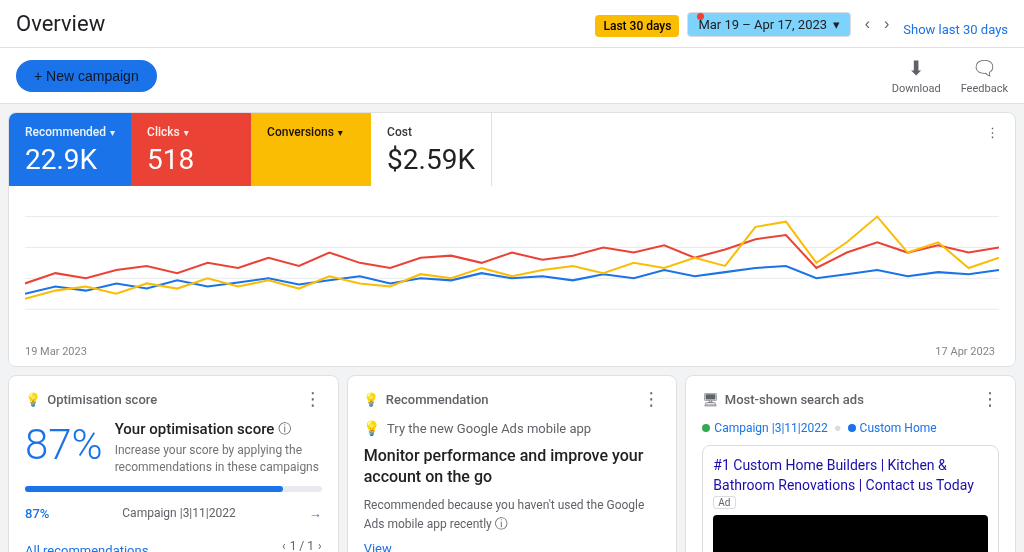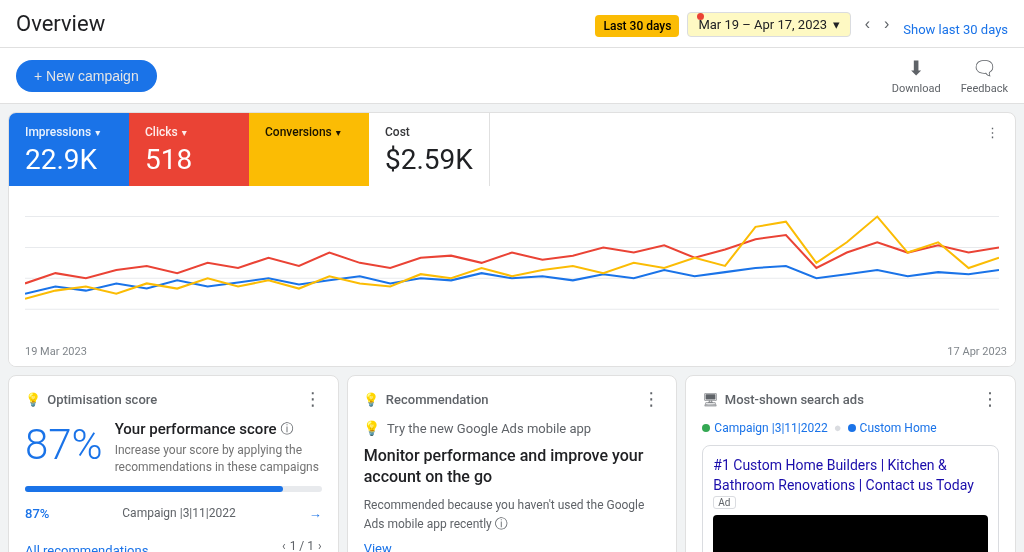--- a/index.html
+++ b/index.html
@@ -1,28 +1,28 @@
 <!DOCTYPE html>
 <html><head>
   <meta charset="utf-8">
   <style>
     * { box-sizing: border-box; margin: 0; padding: 0; }
     body { font-family: 'Roboto', Arial, sans-serif; font-size: 13px; background: #f1f3f4; color: #202124; overflow-x: hidden; }
     .page-title { font-size: 22px; font-weight: 400; color: #202124; margin-right: auto; }
     
     .date-bar { display: flex; align-items: flex-end; gap: 8px; }
     .last-30-badge { background: #fbbc04; color: #000; font-size: 12px; font-weight: 500; padding: 4px 8px; border-radius: 4px; }
-    .date-range-selector { display: flex; align-items: center; border: 1px solid #dadce0; border-radius: 4px; padding: 4px 10px; gap: 6px; cursor: pointer; background: #fef9c3; font-size: 13px; }
+    .date-range-selector { display: flex; align-items: center; border: 1px solid #dadce0; border-radius: 4px; padding: 4px 10px; gap: 6px; cursor: pointer; background: #7dd3fc; font-size: 13px; }
     .nav-arrows { display: flex; gap: 2px; }
     .nav-arrow { border: none; background: none; cursor: pointer; color: #5f6368; font-size: 16px; padding: 4px 6px; border-radius: 4px; }
     .show-last-30 { color: #1a73e8; font-size: 13px; cursor: pointer; white-space: nowrap; }
     
     
     .toolbar { background: #fff; padding: 8px 16px; display: flex; align-items: center; justify-content: space-between; border-bottom: 1px solid #e0e0e0; }
-    .new-campaign-btn { background: #1a73e8; color: #e5e5e5; border: none; border-radius: 20px; padding: 8px 18px; font-size: 14px; font-weight: 500; cursor: pointer; display: flex; align-items: center; gap: 6px; }
+    .new-campaign-btn { background: #1a73e8; color: #0f172a; border: none; border-radius: 20px; padding: 8px 18px; font-size: 14px; font-weight: 500; cursor: pointer; display: flex; align-items: center; gap: 6px; }
     
     .toolbar-right { display: flex; align-items: center; gap: 20px; }
     .toolbar-action { display: flex; flex-direction: column; align-items: center; gap: 2px; cursor: pointer; color: #5f6368; font-size: 11px; }
     .toolbar-icon { font-size: 20px; }
     
     
     .stats-section { background: #fff; margin: 8px; border-radius: 8px; border: 1px solid #e0e0e0; overflow: hidden; }
     .stats-cards { display: flex; align-items: stretch; }
     .stat-card { padding: 12px 16px 10px; min-width: 120px; position: relative; cursor: pointer; }
     .stat-card.impressions { background: #1a73e8; color: #fff; }
@@ -32,21 +32,21 @@
     .stat-label { font-size: 12px; font-weight: 500; display: flex; align-items: center; gap: 4px; opacity: 0.9; }
     .stat-value { font-size: 28px; font-weight: 400; margin-top: 4px; }
     .stat-dropdown { font-size: 10px; }
     .stats-more { margin-left: auto; display: flex; align-items: flex-start; padding: 12px 16px; cursor: pointer; color: #5f6368; }
     
     
     .chart-area { padding: 10px 16px 26px; background: #fff; position: relative; height: 180px; }
     .chart-svg { width: 100%; height: 100%; }
     .chart-label { position: absolute; bottom: 8px; font-size: 11px; color: #80868b; }
     .chart-label.left { left: 16px; }
-    .chart-label.right { right: 8px; }
+    .chart-label.right { right: 20px; }
     
     
     .grid-line { stroke: #e8eaed; stroke-width: 1; }
     
     
     .bottom-grid { display: grid; grid-template-columns: 1fr 1fr 1fr; gap: 8px; margin: 8px; }
     
     .panel { background: #fff; border-radius: 8px; border: 1px solid #e0e0e0; padding: 14px 16px; }
     .panel-header { display: flex; align-items: center; justify-content: space-between; margin-bottom: 12px; }
     .panel-title { display: flex; align-items: center; gap: 6px; font-size: 13px; color: #5f6368; font-weight: 500; }
@@ -121,21 +121,21 @@
       <span>Feedback</span>
     </div>
   </div>
 </div>
 
 <div class="stats-section">
   <div class="stats-cards">
 
     <div class="stat-card impressions">
       <div class="stat-label">
-        <span>Impressions</span>
+        <span>Recommended</span>
         <span class="stat-dropdown">▾</span>
       </div>
       <div class="stat-value">22.9K</div>
     </div>
 
     <div class="stat-card clicks">
       <div class="stat-label">
         <span>Clicks</span>
         <span class="stat-dropdown">▾</span>
       </div>
@@ -184,21 +184,21 @@
       <div class="panel-title">
         <span>💡</span>
         <span>Optimisation score</span>
       </div>
       <span class="panel-more">⋮</span>
     </div>
     <div style="display:flex; gap:12px; align-items:flex-start;">
       <div class="opt-score-big">87%</div>
       <div>
         <div class="opt-score-title">
-          <span>Your performance score</span>
+          <span>Your optimisation score</span>
           <span class="info-icon">ⓘ</span>
         </div>
         <div class="opt-score-desc">Increase your score by applying the recommendations in these campaigns</div>
       </div>
     </div>
     <div class="progress-bar-track">
       <div class="progress-bar-fill" style="width:87%;"></div>
     </div>
     <div class="campaign-row">
       <span class="campaign-score">87%</span>

